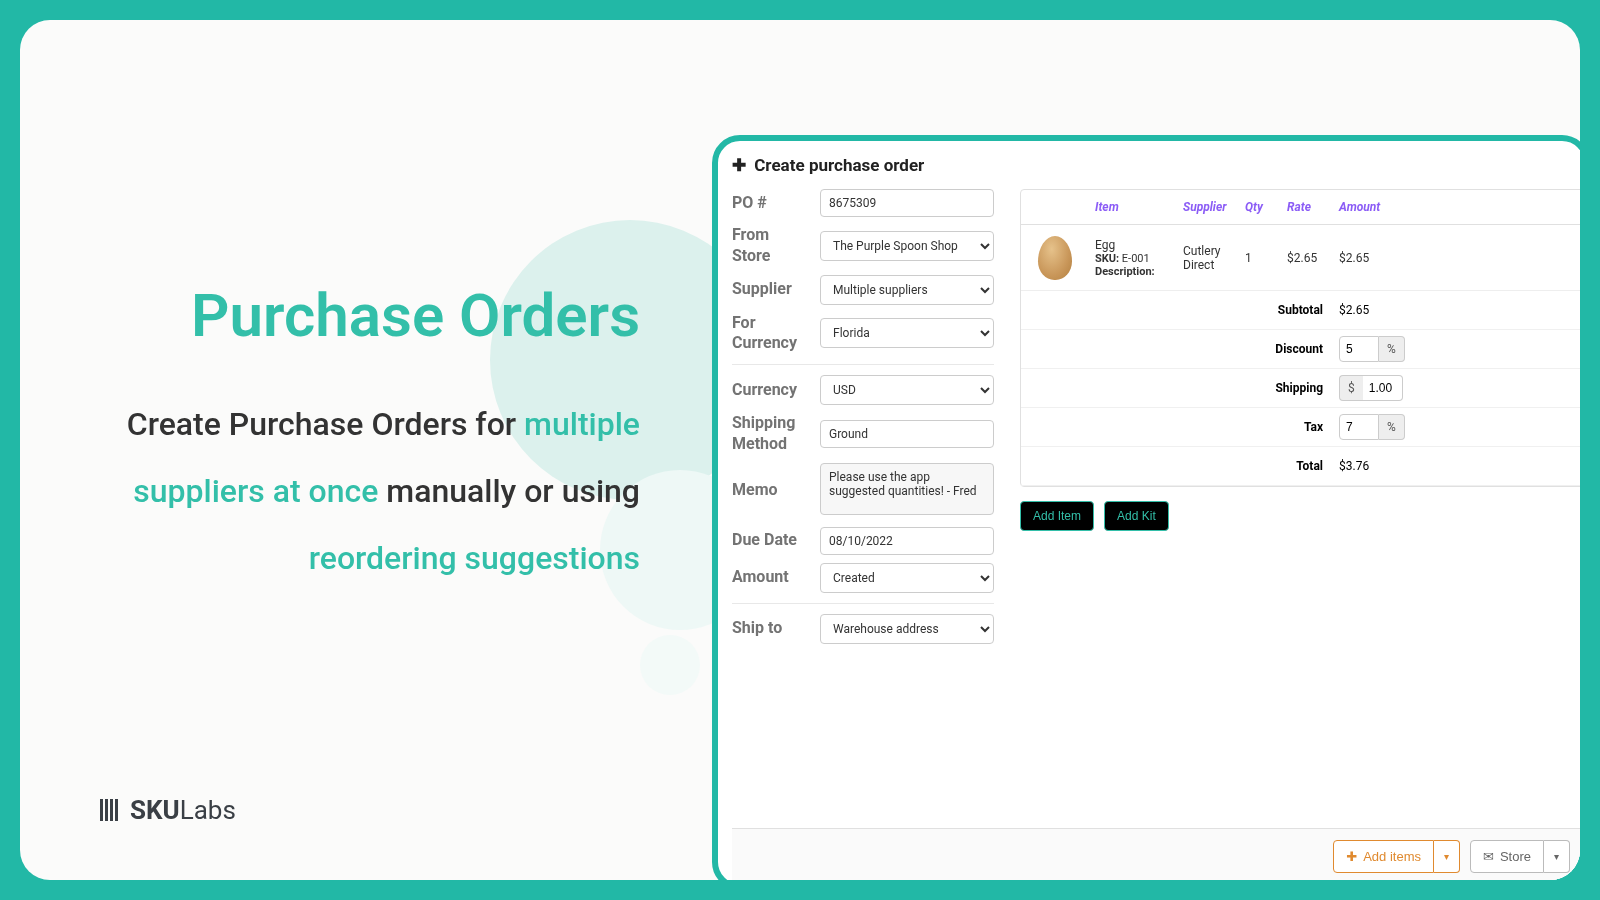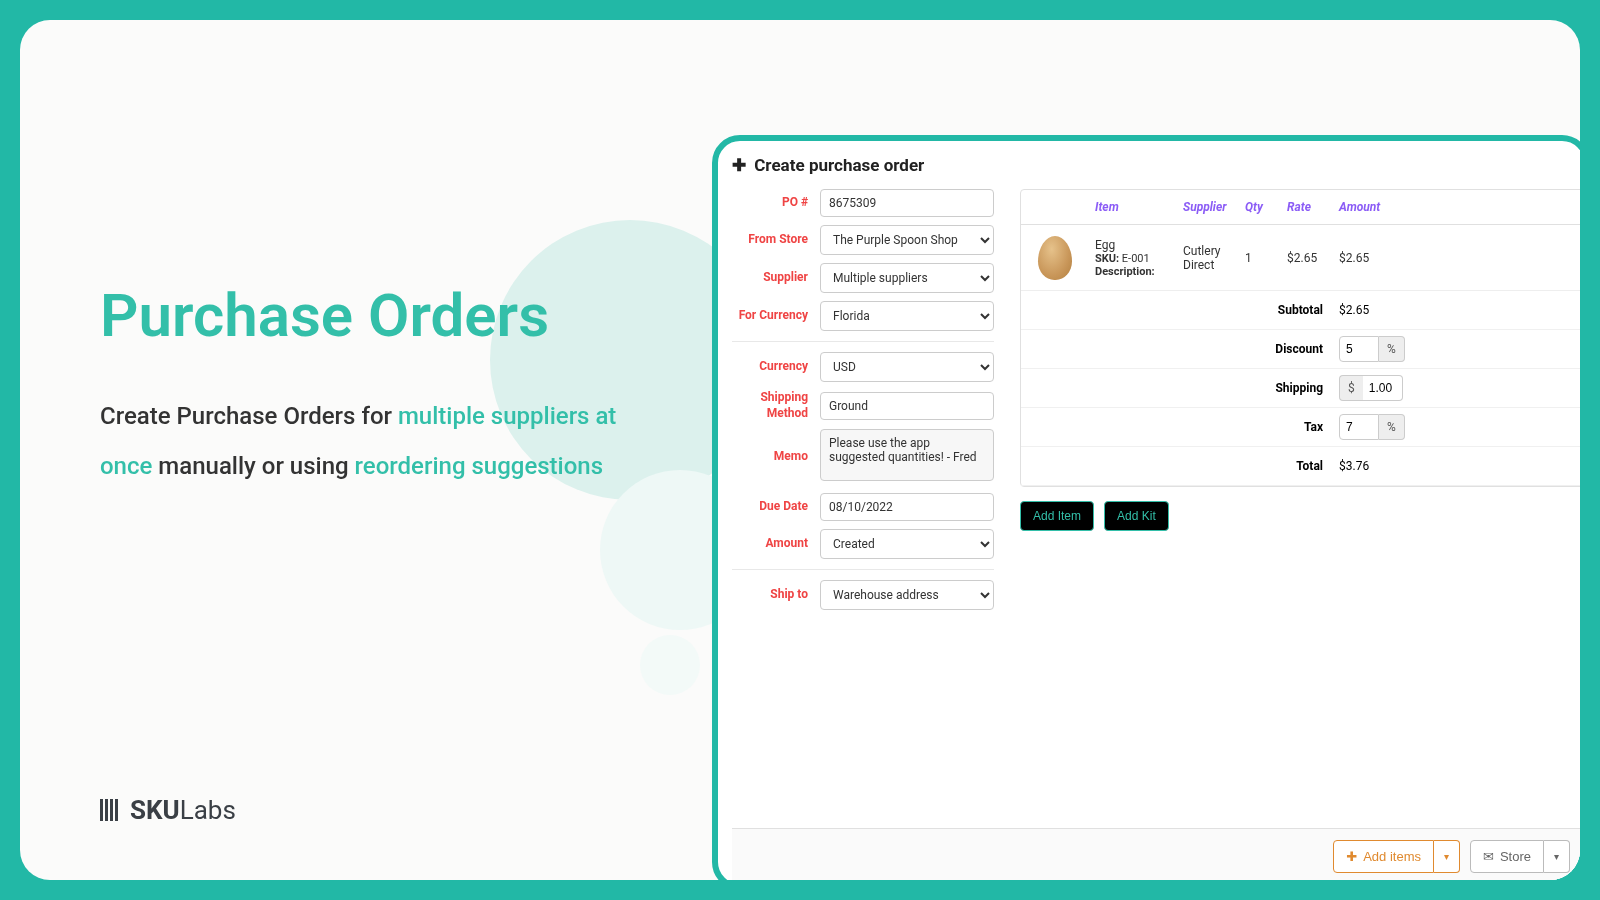--- a/index.html
+++ b/index.html
@@ -39,29 +39,30 @@
   border-radius: 50%;
   background: #f3faf8;
   top: 615px; left: 620px;
 }
 
 .left-copy {
   position: absolute;
   top: 260px;
   left: 80px;
   width: 540px;
+  text-align: right;
 }
 .left-copy h1 {
   font-size: 60px;
   font-weight: 600;
   color: #33bfa9;
   margin-bottom: 40px;
 }
 .left-copy p {
-  font-size: 24px;
+  font-size: 32px;
   line-height: 2.1;
   color: #333;
   font-weight: 500;
 }
 .left-copy .hl { color: #33bfa9; }
 
 .logo {
   position: absolute;
   bottom: 55px;
   left: 80px;
@@ -116,25 +117,25 @@
 .left-form {
   width: 262px;
 }
 .form-row {
   display: flex;
   align-items: center;
   margin-bottom: 8px;
 }
 .form-row label {
   width: 88px;
-  text-align: right;
+  text-align: left;
   padding-right: 12px;
-  font-size: 12px;
+  font-size: 16px;
   font-weight: 700;
-  color: #ef4444;
+  color: #737373;
   line-height: 1.3;
 }
 .form-row .ctl {
   flex: 1;
 }
 .form-row input[type=text], .form-row select, .form-row textarea {
   width: 100%;
   border: 1px solid #ccc;
   border-radius: 4px;
   padding: 6px 8px;

